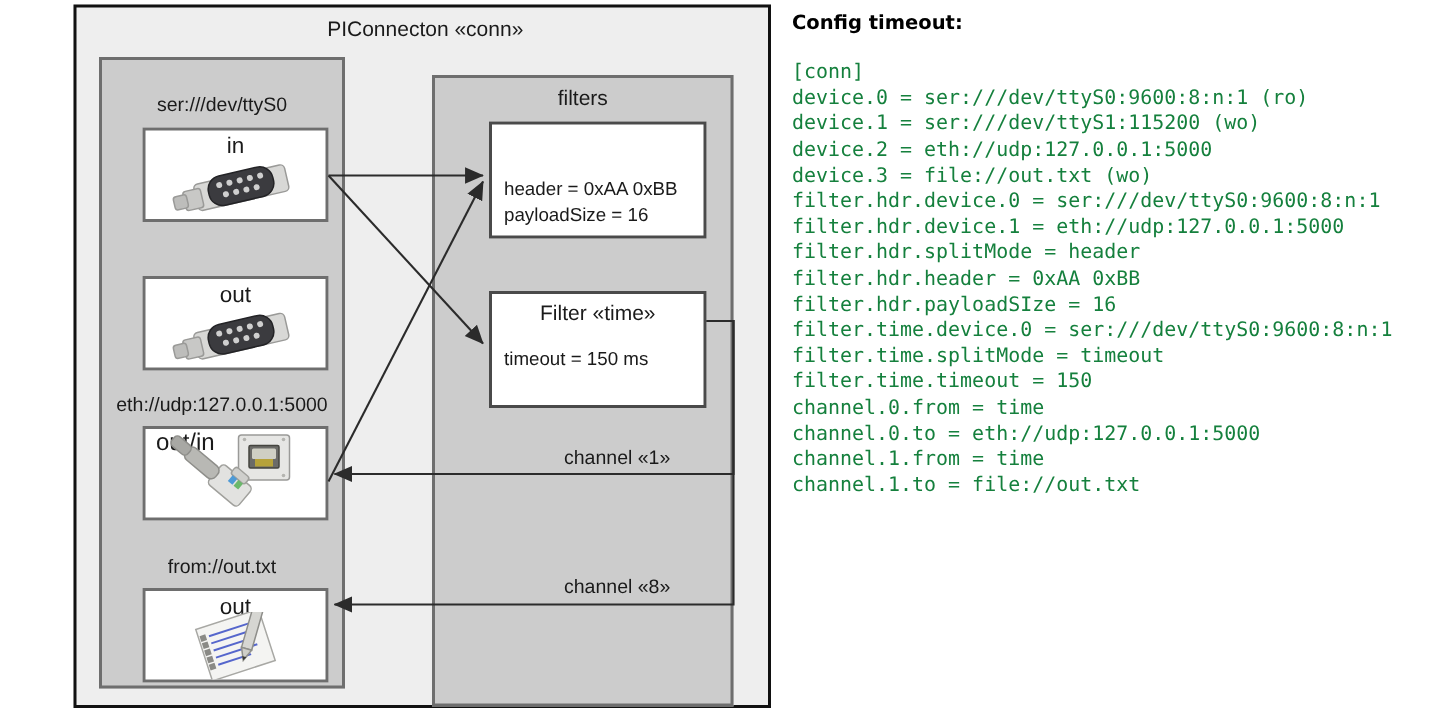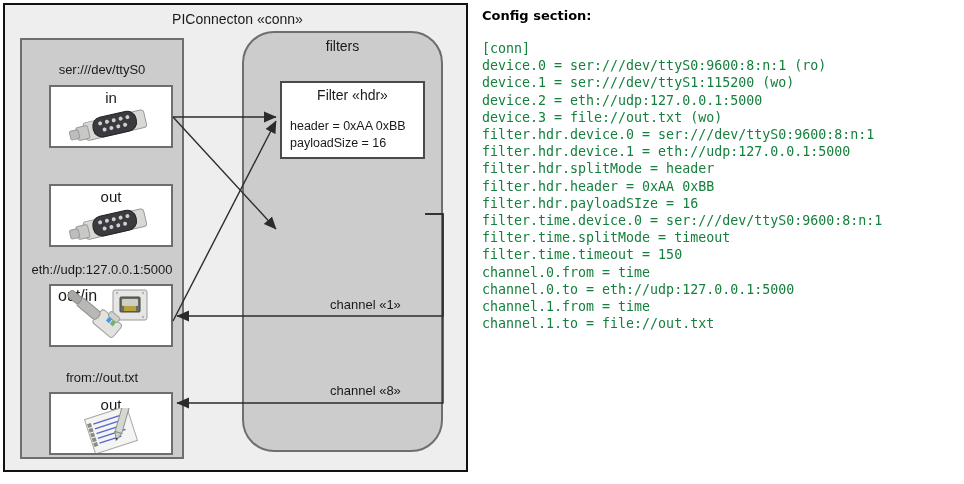--- a/index.html
+++ b/index.html
@@ -1,30 +1,30 @@
 <!DOCTYPE html>
 <html><head>
 <meta charset="utf-8">
 <style>
   html,body{margin:0;padding:0;background:#ffffff;}
   body{width:964px;height:484px;overflow:hidden;font-family:"Liberation Sans",sans-serif;}
-  .page{position:relative;width:907px;height:484px;background:#fff;}
+  .page{position:relative;width:907px;height:484px;background:#fff;margin-left:46px;}
 
   
   .diagram{position:absolute;left:3px;top:3px;width:465px;height:469px;
            background:#eeeeee;border:2px solid #111111;box-sizing:border-box;}
   .diagram-title{position:absolute;left:0;top:6px;width:465px;text-align:center;
                  font-size:14px;color:#1a1a1a;}
 
   .group{position:absolute;background:#cccccc;border:2px solid #6e6e6e;box-sizing:border-box;}
   .group-title{position:absolute;left:0;top:5px;width:100%;text-align:center;
                font-size:14px;color:#1a1a1a;}
 
   .devices{left:15px;top:33px;width:164px;height:421px;}
-  .filters{left:237px;top:26px;width:201px;height:421px;border-radius:32px;}
+  .filters{left:237px;top:45px;width:201px;height:421px;}
 
   
   .dev-label{position:absolute;font-size:13px;color:#1a1a1a;text-align:center;
              white-space:nowrap;}
   .dev-box{position:absolute;background:#ffffff;border:2px solid #6e6e6e;box-sizing:border-box;}
   .dev-box .dir{position:absolute;left:0;top:2px;width:100%;text-align:center;
                 font-size:15px;color:#1a1a1a;}
   .dev-box .dir.left{text-align:left;left:7px;width:auto;top:1px;font-size:16px;}
 
   
@@ -150,25 +150,28 @@
           <g transform="rotate(34 70 22)">
             <rect x="66" y="-6" width="7" height="34" fill="#d6d6d2" stroke="#8e8e8a" stroke-width="1"></rect>
             <polygon points="66,28 73,28 69.5,36" fill="#cfcfc8" stroke="#8e8e8a" stroke-width="1"></polygon>
             <polygon points="68,33.5 71,33.5 69.5,36" fill="#3a3a38"></polygon>
           </g>
         </g>
       </svg>
     </div>
 
     <div class="filt-box" style="left:275px;top:76px;width:145px;height:78px;">
-      <div class="filt-title">Filter «hdr»</div>
       <div class="filt-attr" style="top:36px;">header = 0xAA 0xBB</div>
       <div class="filt-attr" style="top:53px;">payloadSize = 16</div>
     </div>
 
+    <div class="filt-box" style="left:275px;top:189px;width:145px;height:78px;">
+      <div class="filt-title">Filter «time»</div>
+      <div class="filt-attr" style="top:36px;">timeout = 150 ms</div>
+    </div>
 
     <div class="chan-label" style="left:325px;top:292px;">channel «1»</div>
     <div class="chan-label" style="left:325px;top:378px;">channel «8»</div>
 
     <svg class="svg-layer">
       <defs>
         <marker id="ah" viewBox="0 0 10 10" refX="9.5" refY="5" markerWidth="9" markerHeight="9" orient="auto-start-reverse">
           <path d="M 0 0.6 L 10 5 L 0 9.4 z" fill="#2b2b2b"></path>
         </marker>
       </defs>
@@ -182,17 +185,17 @@
 
         <path d="M 420 209 L 438 209 L 438 311 L 172 311" marker-end="url(#ah)"></path>
 
         <path d="M 420 209 L 438 209 L 438 398 L 172 398" marker-end="url(#ah)"></path>
       </g>
     </svg>
 
   </div>
 
   <div class="config">
-    <div class="config-head">Config section:</div>
+    <div class="config-head">Config timeout:</div>
     <div class="config-body"><div>[conn]</div><div>device.0 = ser:///dev/ttyS0:9600:8:n:1 (ro)</div><div>device.1 = ser:///dev/ttyS1:115200 (wo)</div><div>device.2 = eth://udp:127.0.0.1:5000</div><div>device.3 = file://out.txt (wo)</div><div>filter.hdr.device.0 = ser:///dev/ttyS0:9600:8:n:1</div><div>filter.hdr.device.1 = eth://udp:127.0.0.1:5000</div><div>filter.hdr.splitMode = header</div><div>filter.hdr.header = 0xAA 0xBB</div><div>filter.hdr.payloadSIze = 16</div><div>filter.time.device.0 = ser:///dev/ttyS0:9600:8:n:1</div><div>filter.time.splitMode = timeout</div><div>filter.time.timeout = 150</div><div>channel.0.from = time</div><div>channel.0.to = eth://udp:127.0.0.1:5000</div><div>channel.1.from = time</div><div>channel.1.to = file://out.txt</div></div>
   </div>
 
 </div>
 
 </body></html>

